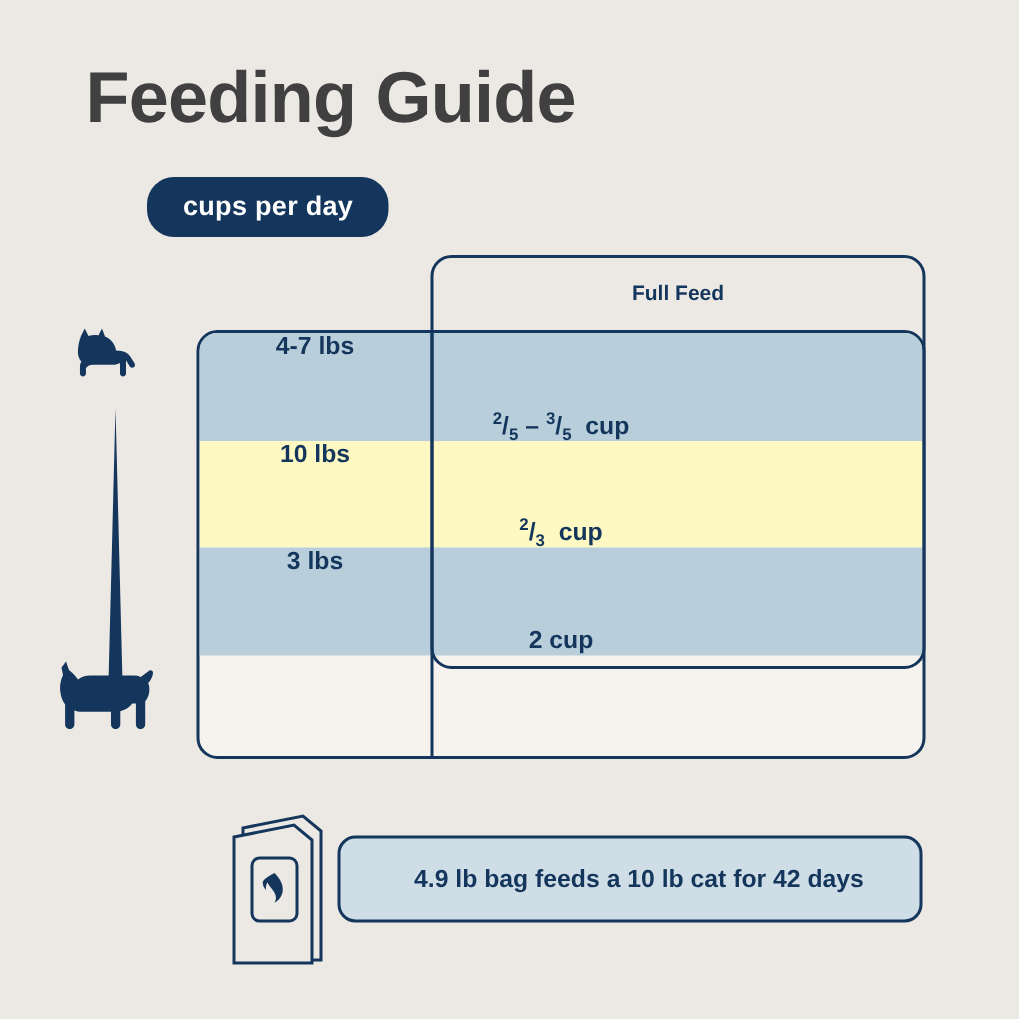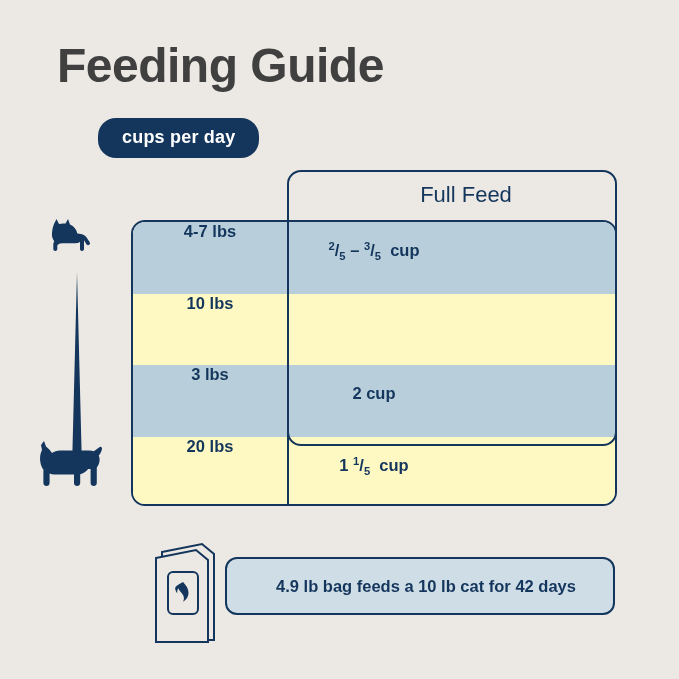--- a/index.html
+++ b/index.html
@@ -93,25 +93,24 @@
   }
   .header-label {
     position: absolute;
     left: 156px;
     top: 0px;
     width: 330px;
     height: 50px;
     display: flex;
     align-items: center;
     justify-content: center;
-    font-size: 22px;
-    font-weight: normal;
+    font-size: 14px;
+    font-weight: bold;
     color: #14365c;
     z-index: 4;
-    margin-left: 14px;
   }
   
   .body-box {
     position: absolute;
     left: 0px;
     top: 50px;
     width: 486px;
     height: 286px;
     border: 2px solid #14365c;
     border-radius: 14px;
@@ -133,21 +132,21 @@
     display: flex;
     align-items: center;
     justify-content: center;
     font-size: 16.5px;
     font-weight: bold;
     color: #14365c;
   }
   .cell-amount {
     flex: 1;
     display: flex;
-    align-items: flex-start;
+    align-items: flex-end;
     justify-content: center;
     font-size: 16.5px;
     font-weight: bold;
     color: #14365c;
   }
   
   .col-divider {
     position: absolute;
     left: 156px;
     top: 50px;
@@ -225,30 +224,27 @@
 
     <div class="body-box">
       <div class="row shaded">
         <div class="cell-weight">4-7 lbs</div>
         <div class="cell-amount">
           <span class="frac"><sup>2</sup><span class="sl">/</span><sub>5</sub> – <sup>3</sup><span class="sl">/</span><sub>5</sub>&nbsp; cup</span>
         </div>
       </div>
       <div class="row plain">
         <div class="cell-weight">10 lbs</div>
+        <div class="cell-amount">
+          <span class="frac"><sup>2</sup><span class="sl">/</span><sub>3</sub>&nbsp; cup</span>
+        </div>
       </div>
       <div class="row shaded">
         <div class="cell-weight">3 lbs</div>
         <div class="cell-amount">2 cup</div>
-      </div>
-      <div class="row plain">
-        <div class="cell-weight">20 lbs</div>
-        <div class="cell-amount">
-          <span class="frac">1&nbsp;<sup>1</sup><span class="sl">/</span><sub>5</sub>&nbsp; cup</span>
-        </div>
       </div>
     </div>
 
     <div class="col-divider"></div>
     <div class="header-box"></div>
     <div class="header-label">Full Feed</div>
   </div>
 
   <div class="bag-wrap">
     <div class="note-box">4.9 lb bag feeds a 10 lb cat for 42 days</div>

